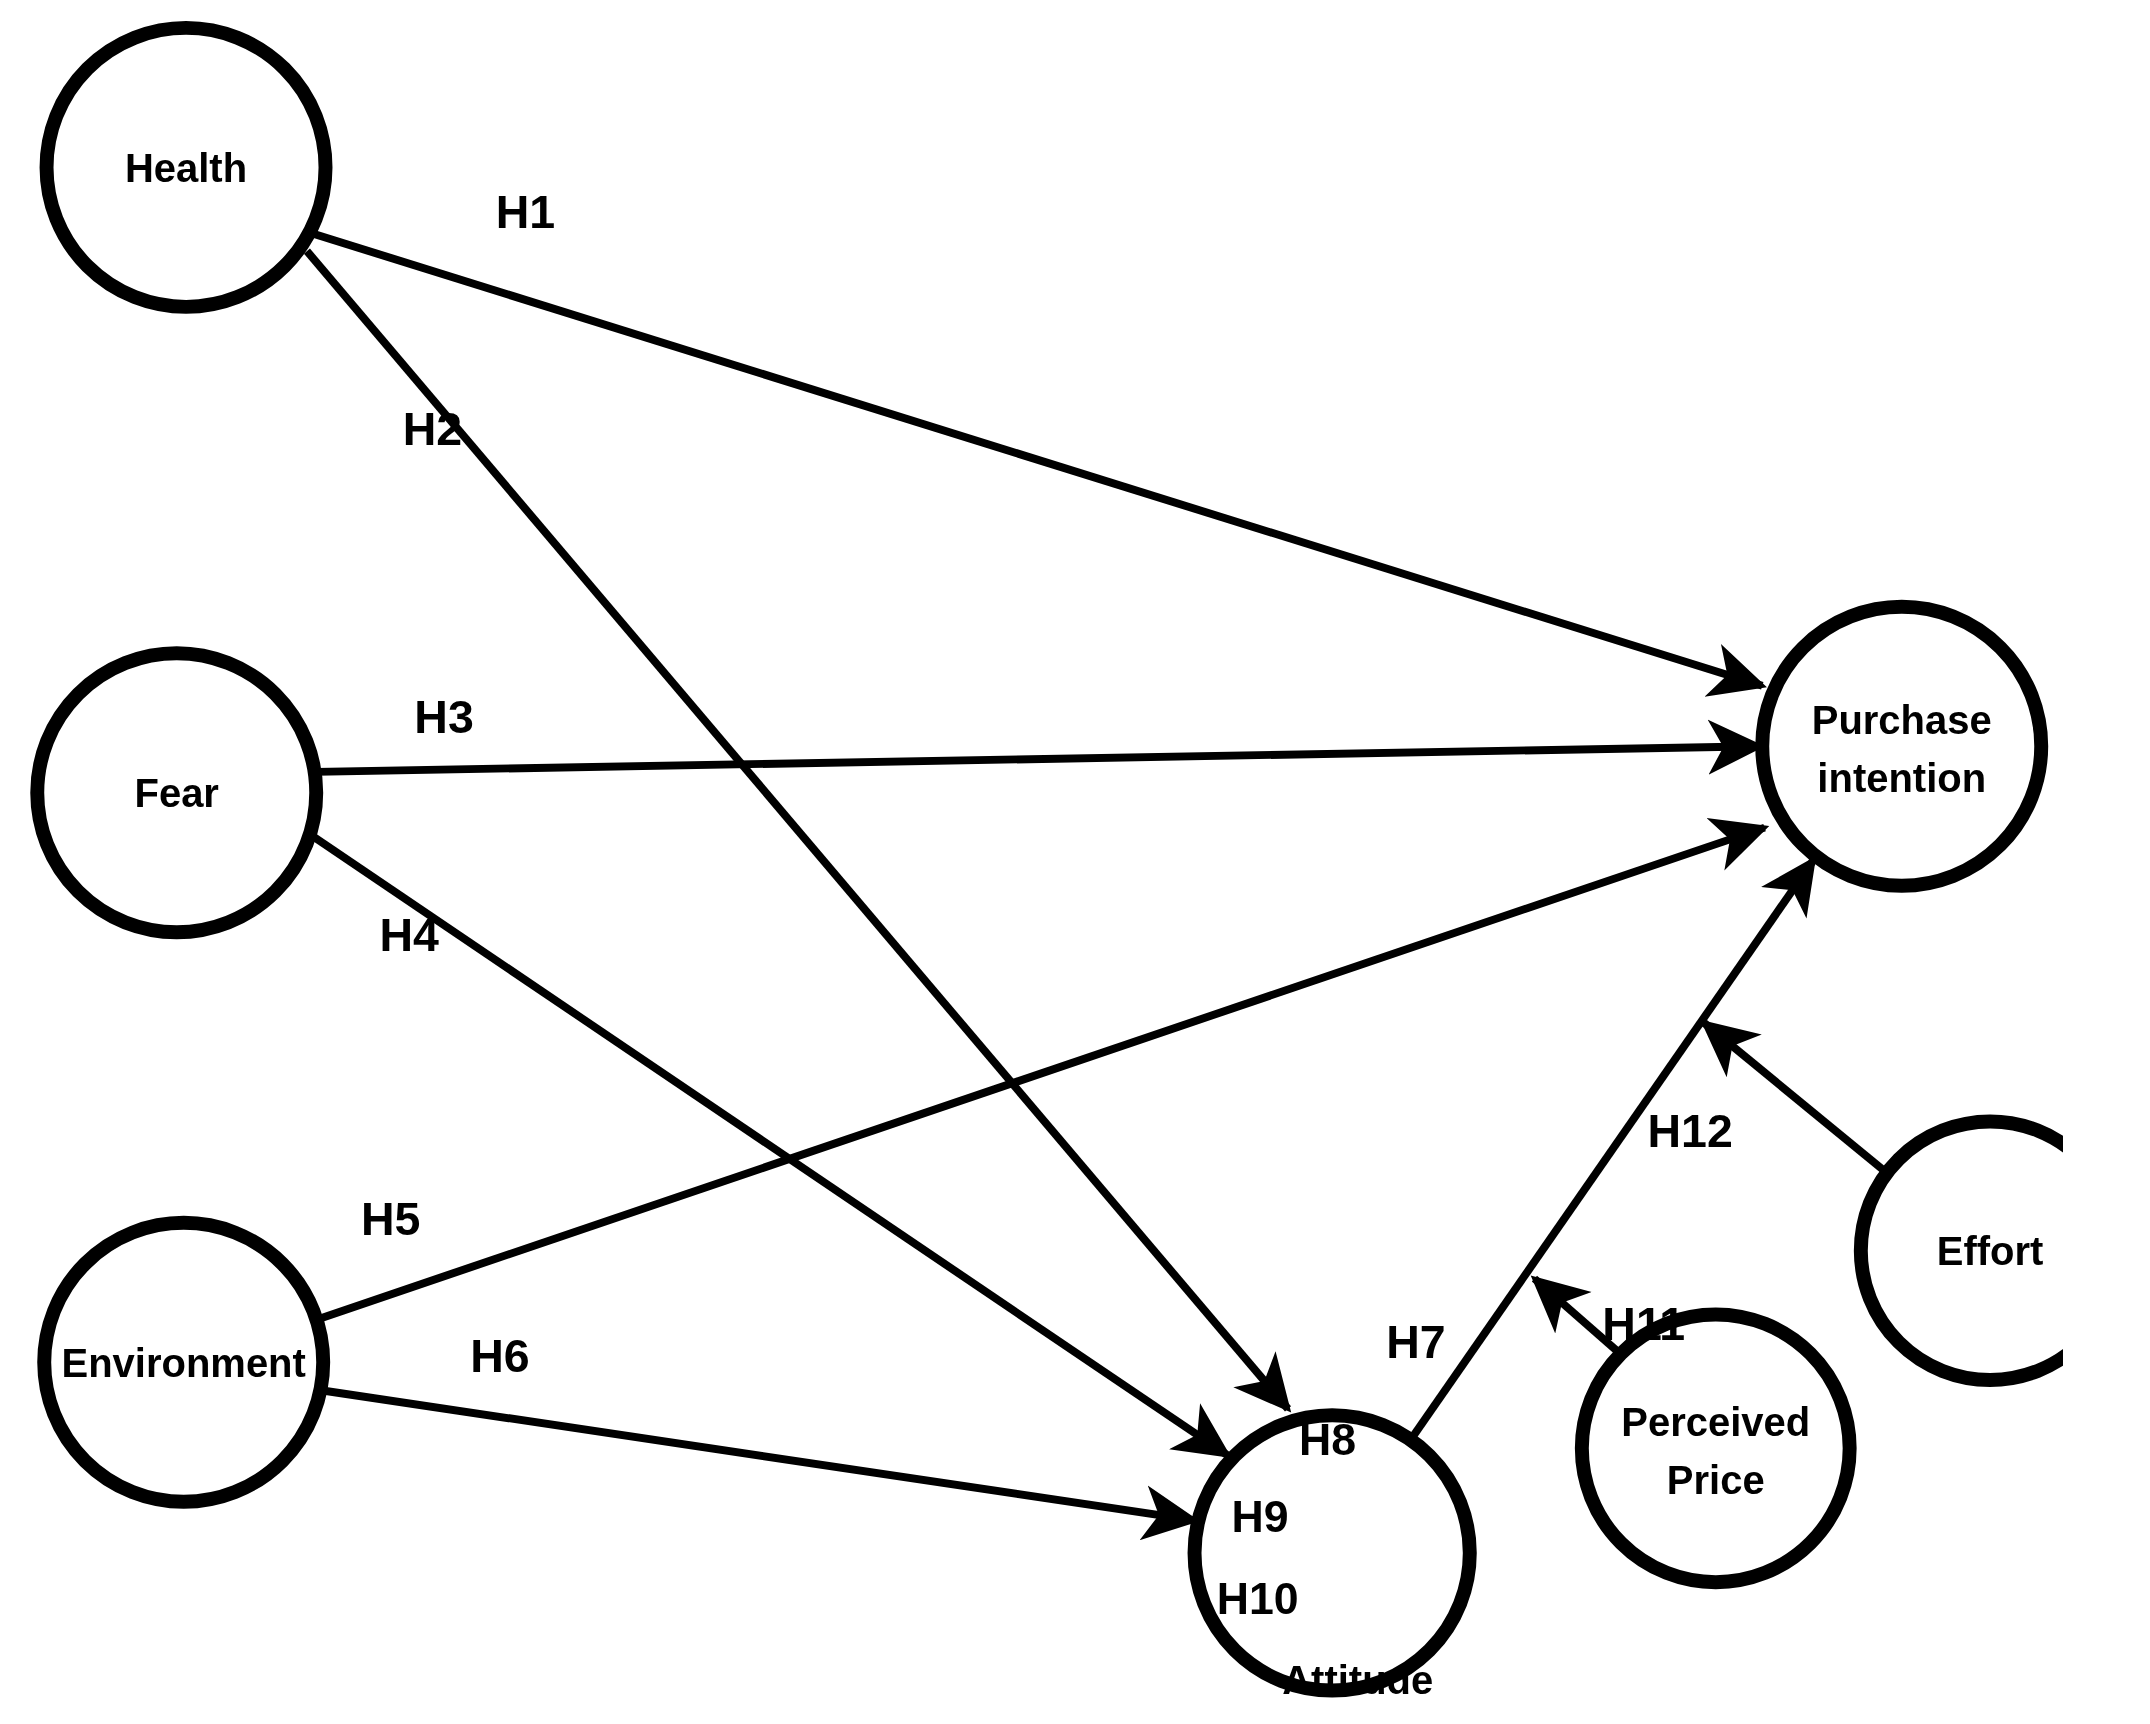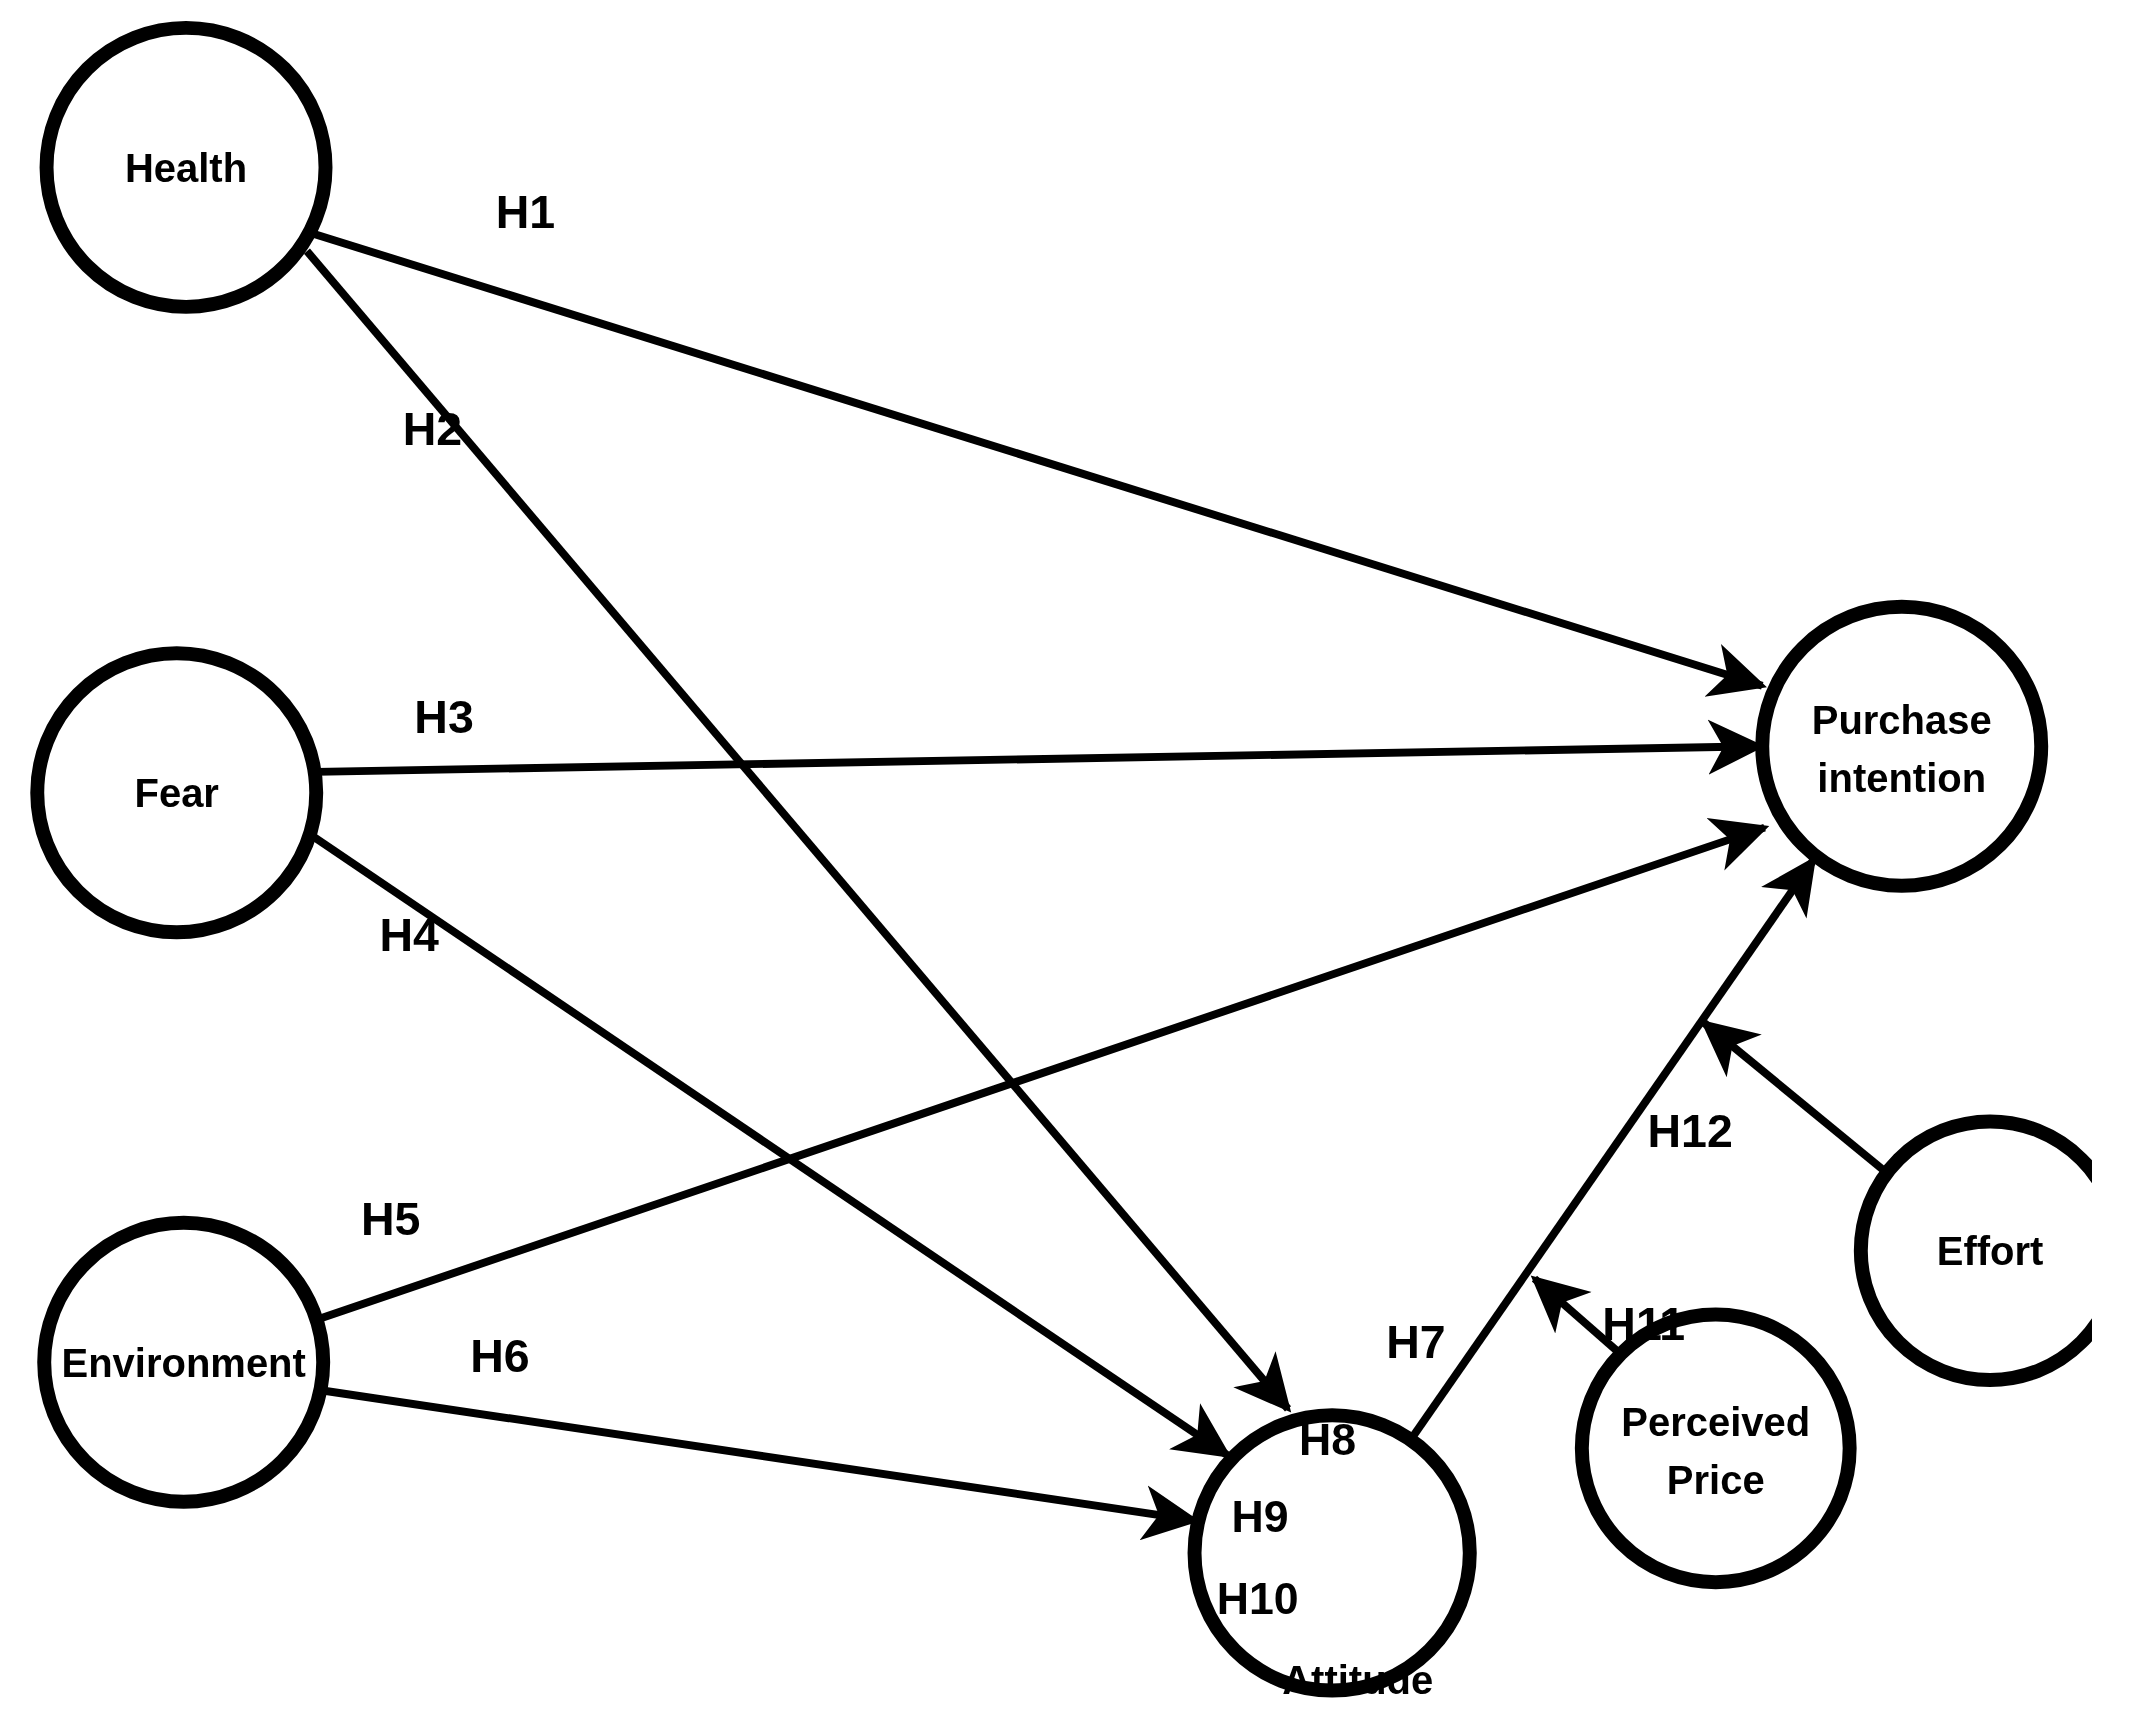--- a/index.html
+++ b/index.html
@@ -10,21 +10,20 @@
   }
   body {
     font-family: "Liberation Sans", sans-serif;
   }
   #diagram-root {
     position: relative;
     width: 2063px;
     height: 1725px;
     background: #ffffff;
     overflow: hidden;
-    padding-left: 29px;
   }
   svg#model-canvas {
     position: absolute;
     left: 0;
     top: 0;
     width: 2151px;
     height: 1725px;
     display: block;
   }
   .node-circle {

